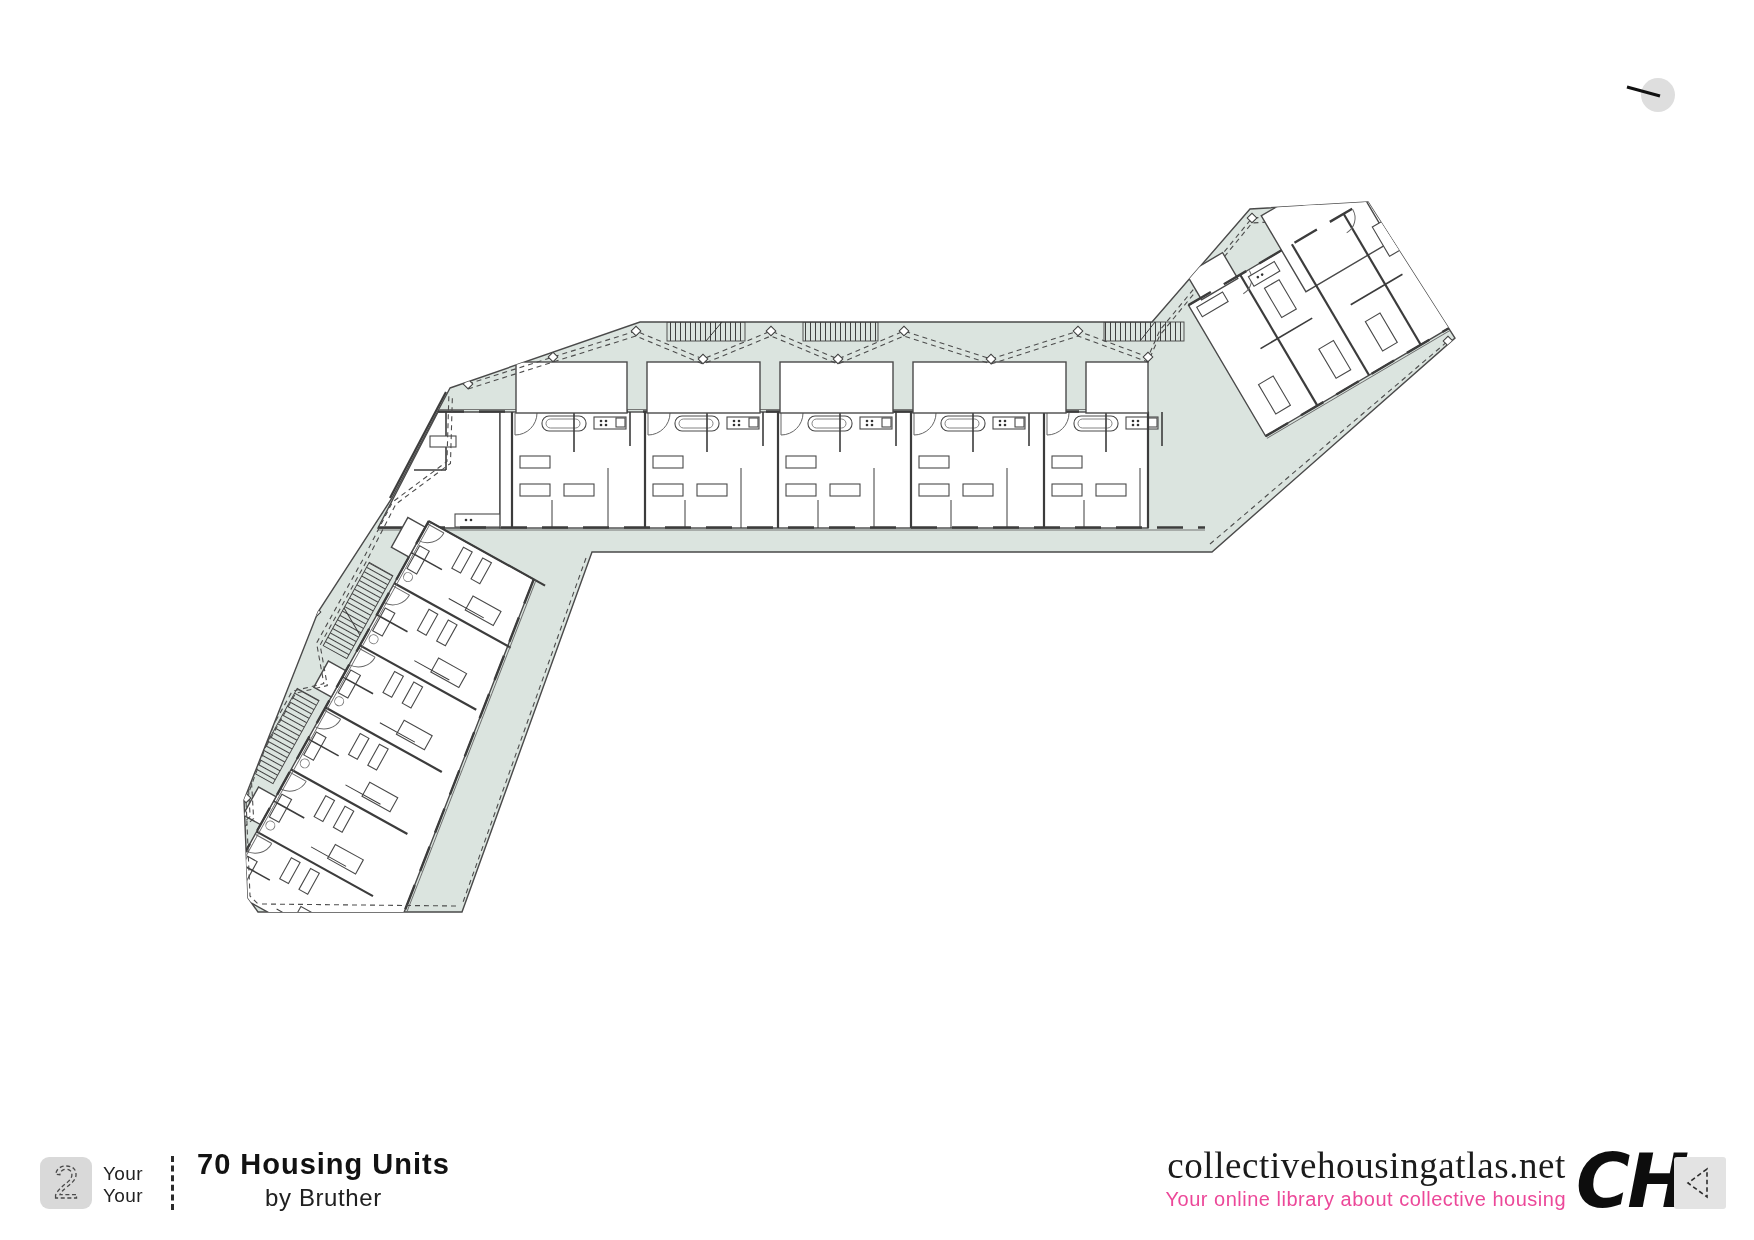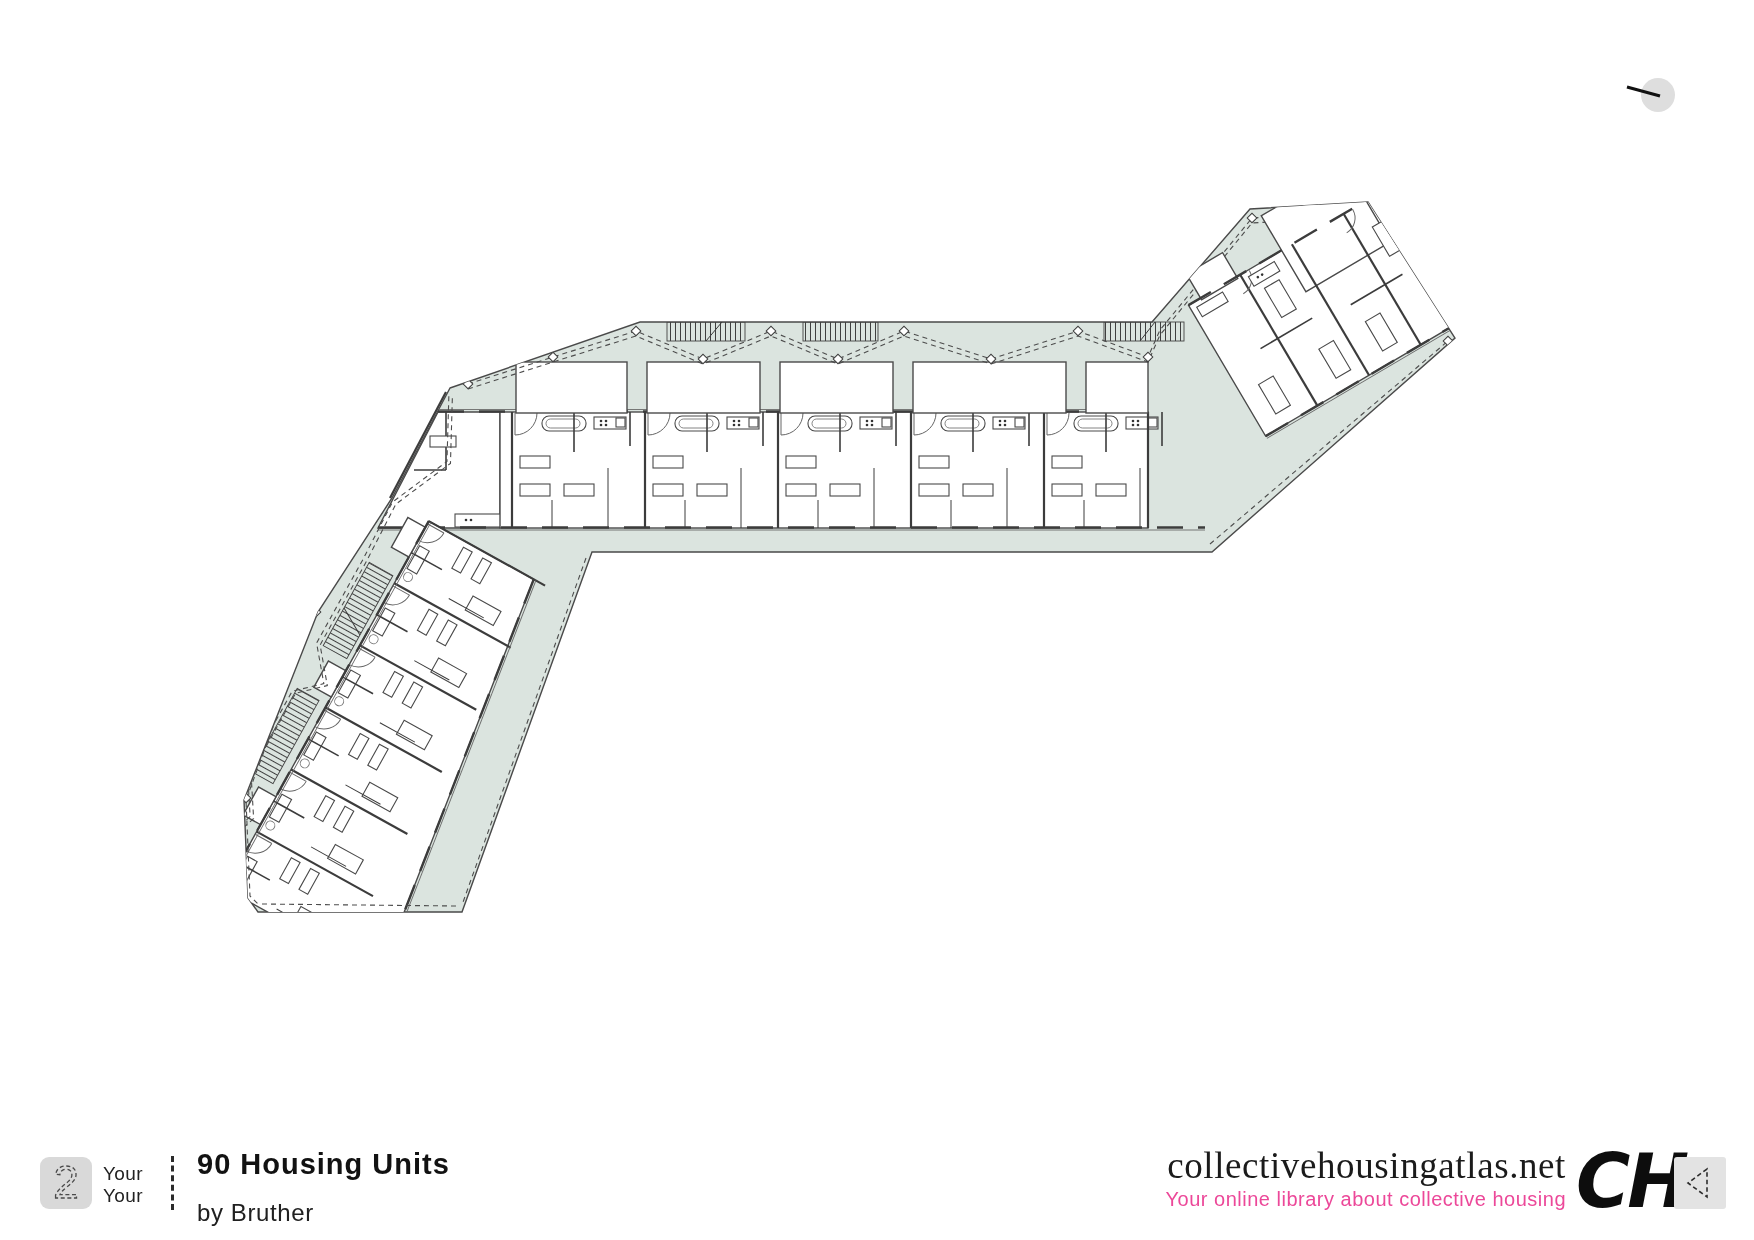--- a/index.html
+++ b/index.html
@@ -22,21 +22,21 @@
   .node{fill:#fff;stroke:#3c3c3c;stroke-width:1;}
   .hatchR{fill:url(#hatch);stroke:#444;stroke-width:.9;}
   
   .footer-item{position:absolute;color:var(--ink,#1c1c1c);}
   #page-badge{left:40px;top:1157px;width:52px;height:52px;background:var(--badgeBg,#d9d9d9);
               border-radius:9px;}
   #plan-labels{left:103px;top:1163px;font-size:19px;line-height:22px;letter-spacing:.4px;color:#222;}
   #footer-divider{left:171px;top:1156px;height:54px;width:0;border-left:3px dashed #2b2b2b;}
   #project-block{left:197px;top:1148px;}
   #project-title{font-size:29px;font-weight:bold;letter-spacing:1px;color:#121212;}
-  #project-byline{font-size:24px;letter-spacing:.6px;color:#202020;margin-top:18px;}
+  #project-byline{font-size:24px;letter-spacing:.6px;color:#202020;margin-top:3px;text-align:center;}
   #site-block{left:1108px;top:1144px;width:458px;text-align:right;}
   #site-domain{font-size:37px;letter-spacing:.6px;color:#1b1b1b;font-family:Liberation Serif, serif;}
   #site-tagline{font-size:20px;letter-spacing:.5px;color:#ec4899;margin-top:1px;}
   #site-logo{left:1576px;top:1138px;font-size:74px;font-weight:bold;letter-spacing:-3px;
              color:#0d0d0d;font-family:"DejaVu Sans","Liberation Sans",sans-serif;font-style:italic;}
   #back-button{left:1674px;top:1157px;width:52px;height:52px;background:#e3e3e3;border-radius:3px;cursor:pointer;}
   #compass{position:absolute;left:1610px;top:60px;}
 </style>
 </head>
 <body>
@@ -233,21 +233,21 @@
   </div>
 
   <div class="footer-item" id="plan-labels">
     <div>Your</div>
     <div>Your</div>
   </div>
 
   <div class="footer-item" id="footer-divider"></div>
 
   <div class="footer-item" id="project-block">
-    <div id="project-title">90 Housing Units</div>
+    <div id="project-title">70 Housing Units</div>
     <div id="project-byline">by Bruther</div>
   </div>
 
   <div class="footer-item" id="site-block">
     <div id="site-domain">collectivehousingatlas.net</div>
     <div id="site-tagline">Your online library about collective housing</div>
   </div>
 
   <div class="footer-item" id="site-logo">CH</div>
 

